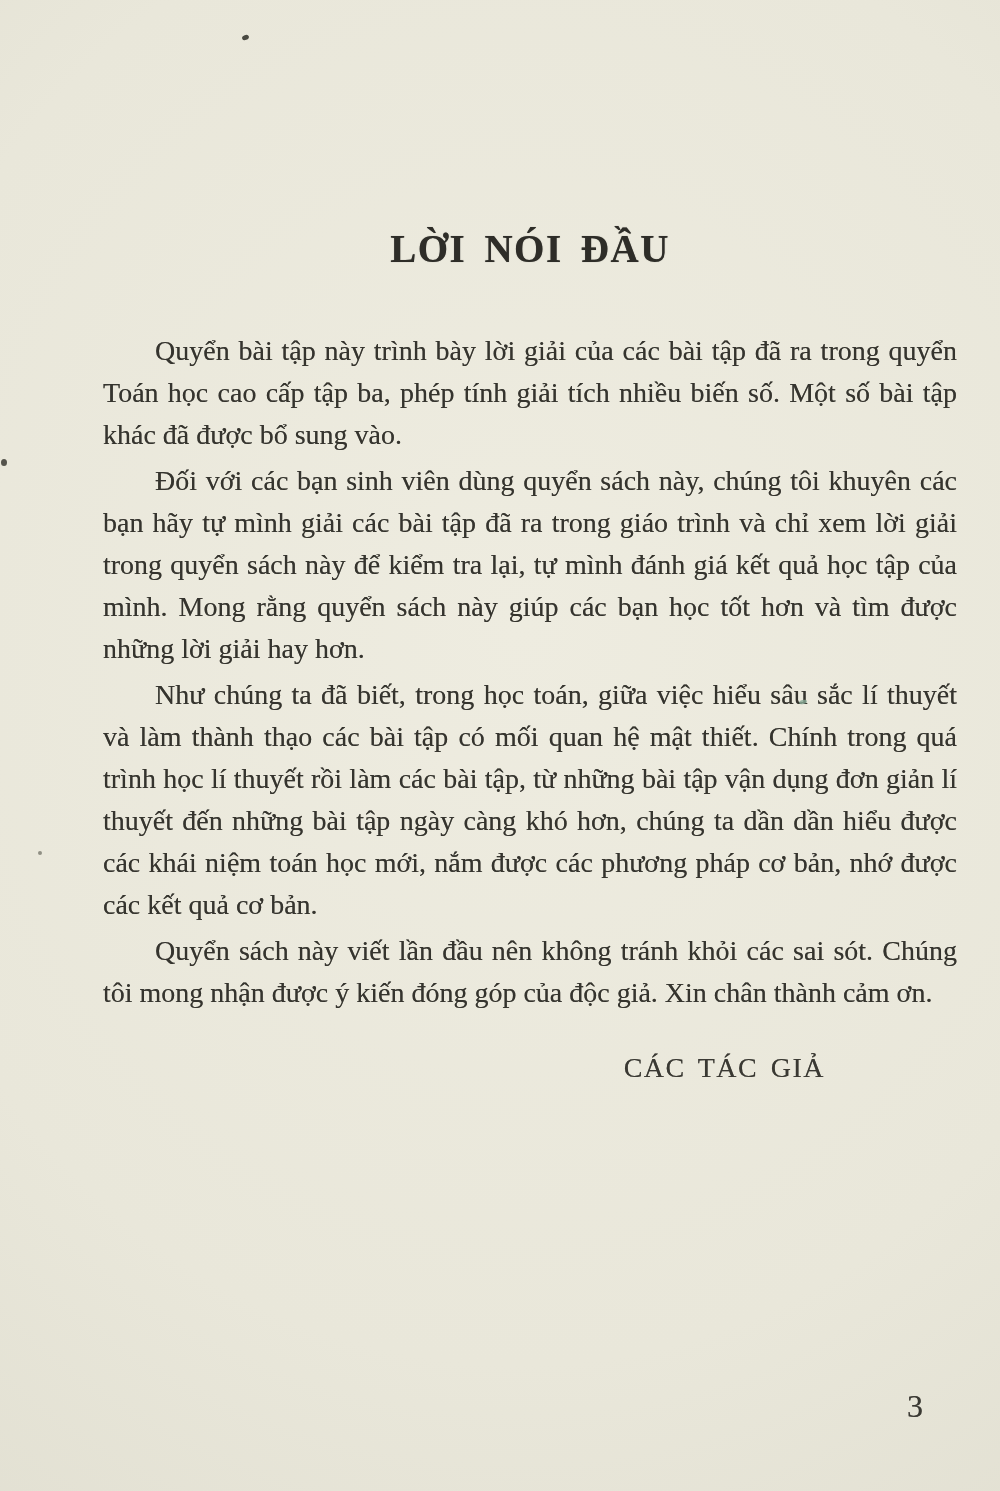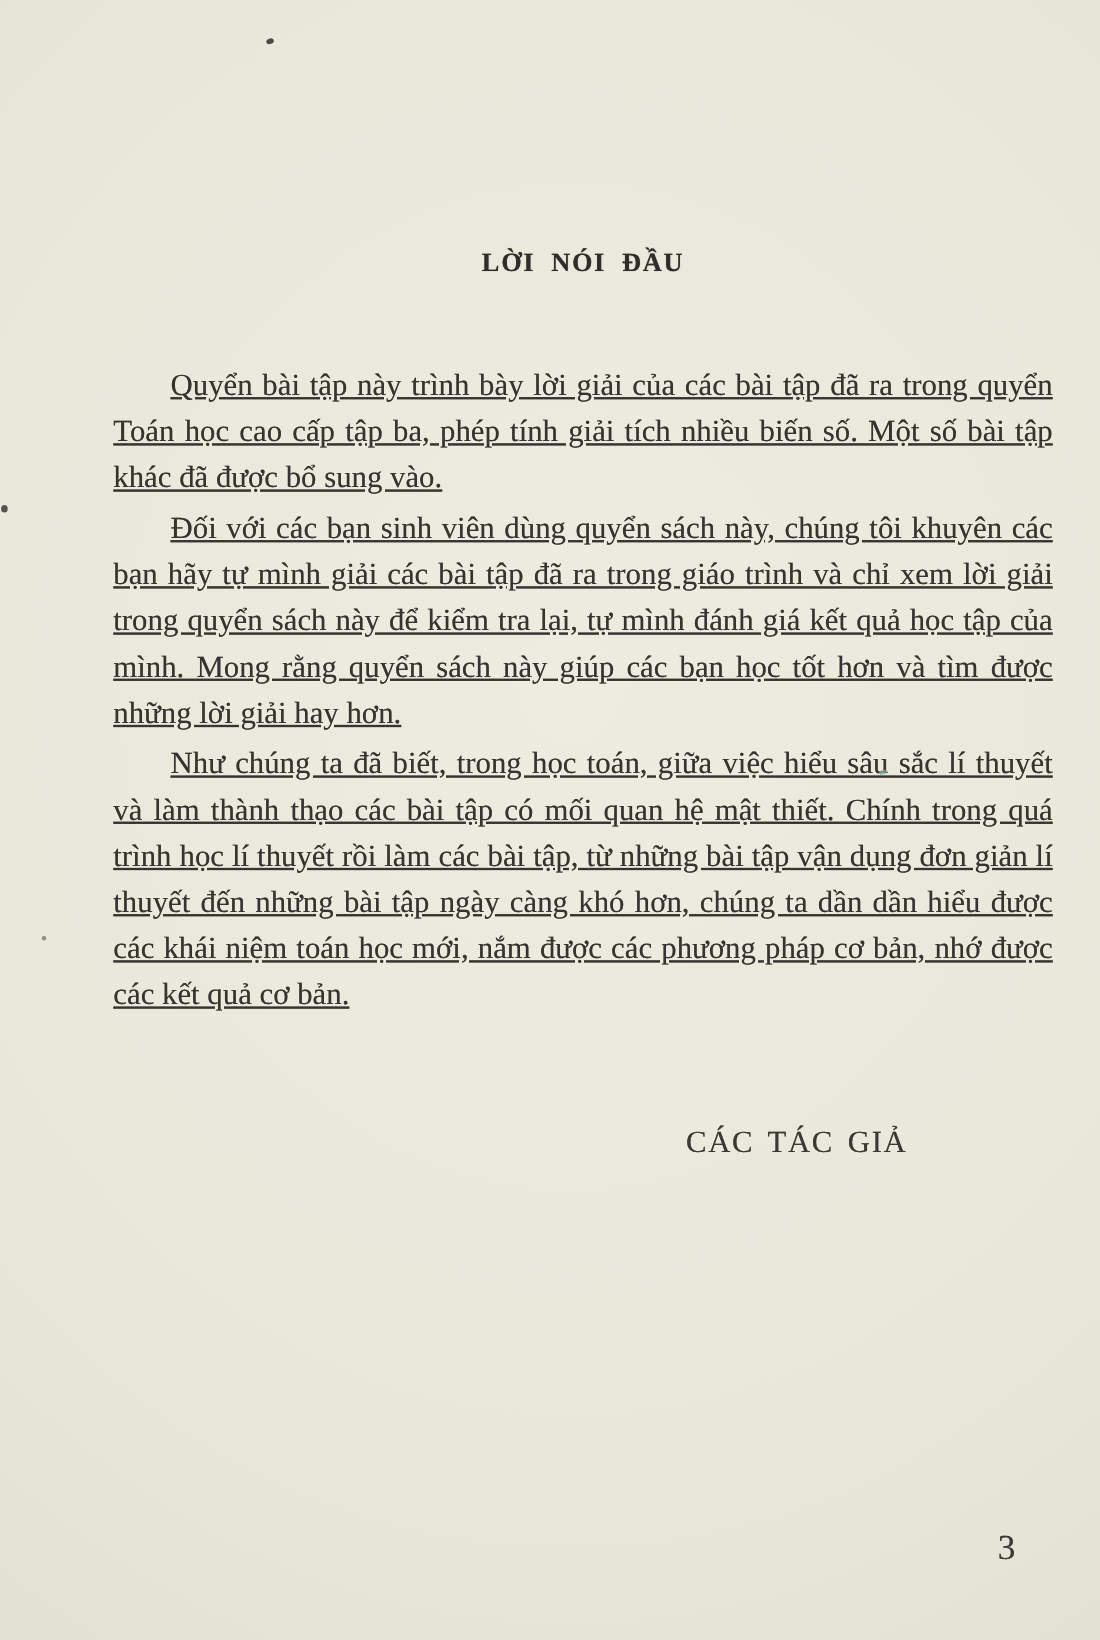--- a/index.html
+++ b/index.html
@@ -20,45 +20,44 @@
     font-family: "Liberation Serif", "DejaVu Serif", serif;
     color: #35342e;
   }
   .title {
     position: absolute;
     top: 226px;
     left: 60px;
     width: 940px;
     margin: 0;
     text-align: center;
-    font-size: 24px;
+    font-size: 39px;
     font-weight: bold;
     letter-spacing: 1.5px;
     word-spacing: 7px;
     color: #2e2d28;
     text-shadow: 0 0 0.7px rgba(46,45,40,0.65);
   }
   .body-text {
     position: absolute;
     top: 330px;
     left: 103px;
     width: 854px;
-    text-decoration: underline;
   }
   .body-text p {
     margin: 0 0 4px 0;
     font-size: 28px;
     line-height: 42px;
     text-align: justify;
     text-indent: 52px;
     text-shadow: 0 0 0.6px rgba(53,52,46,0.6);
   }
   .signature {
     position: absolute;
-    top: 1023px;
+    top: 1052px;
     left: 0;
     width: 1000px;
     padding-right: 175px;
     box-sizing: border-box;
     text-align: right;
     font-size: 28px;
     letter-spacing: 1.5px;
     word-spacing: 4px;
     color: #3a3933;
     text-shadow: 0 0 0.6px rgba(53,52,46,0.6);
@@ -106,20 +105,21 @@
 <body>
 
 <div class="page">
 
   <h1 class="title">LỜI NÓI ĐẦU</h1>
 
   <div class="body-text">
     <p>Quyển bài tập này trình bày lời giải của các bài tập đã ra trong quyển Toán học cao cấp tập ba, phép tính giải tích nhiều biến số. Một số bài tập khác đã được bổ sung vào.</p>
     <p>Đối với các bạn sinh viên dùng quyển sách này, chúng tôi khuyên các bạn hãy tự mình giải các bài tập đã ra trong giáo trình và chỉ xem lời giải trong quyển sách này để kiểm tra lại, tự mình đánh giá kết quả học tập của mình. Mong rằng quyển sách này giúp các bạn học tốt hơn và tìm được những lời giải hay hơn.</p>
     <p>Như chúng ta đã biết, trong học toán, giữa việc hiểu sâu sắc lí thuyết và làm thành thạo các bài tập có mối quan hệ mật thiết. Chính trong quá trình học lí thuyết rồi làm các bài tập, từ những bài tập vận dụng đơn giản lí thuyết đến những bài tập ngày càng khó hơn, chúng ta dần dần hiểu được các khái niệm toán học mới, nắm được các phương pháp cơ bản, nhớ được các kết quả cơ bản.</p>
+    <p>Quyển sách này viết lần đầu nên không tránh khỏi các sai sót. Chúng tôi mong nhận được ý kiến đóng góp của độc giả. Xin chân thành cảm ơn.</p>
   </div>
 
   <div class="signature">CÁC TÁC GIẢ</div>
 
   <div class="page-number">3</div>
 
   <span class="speck speck-1"></span>
   <span class="speck speck-2"></span>
   <span class="speck speck-3"></span>
   <span class="speck speck-4"></span>

